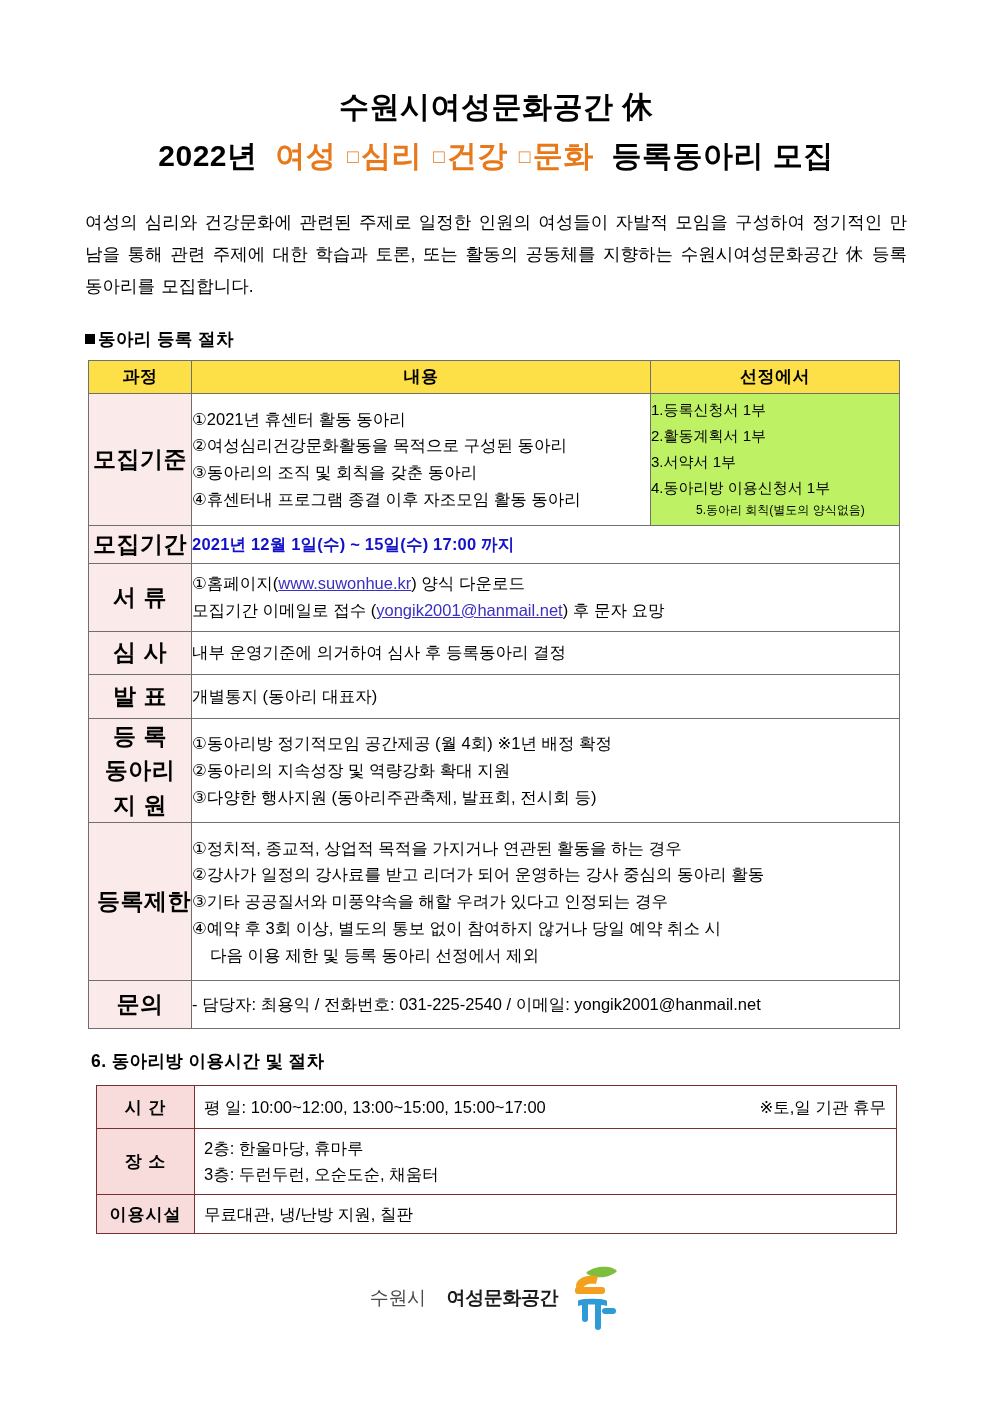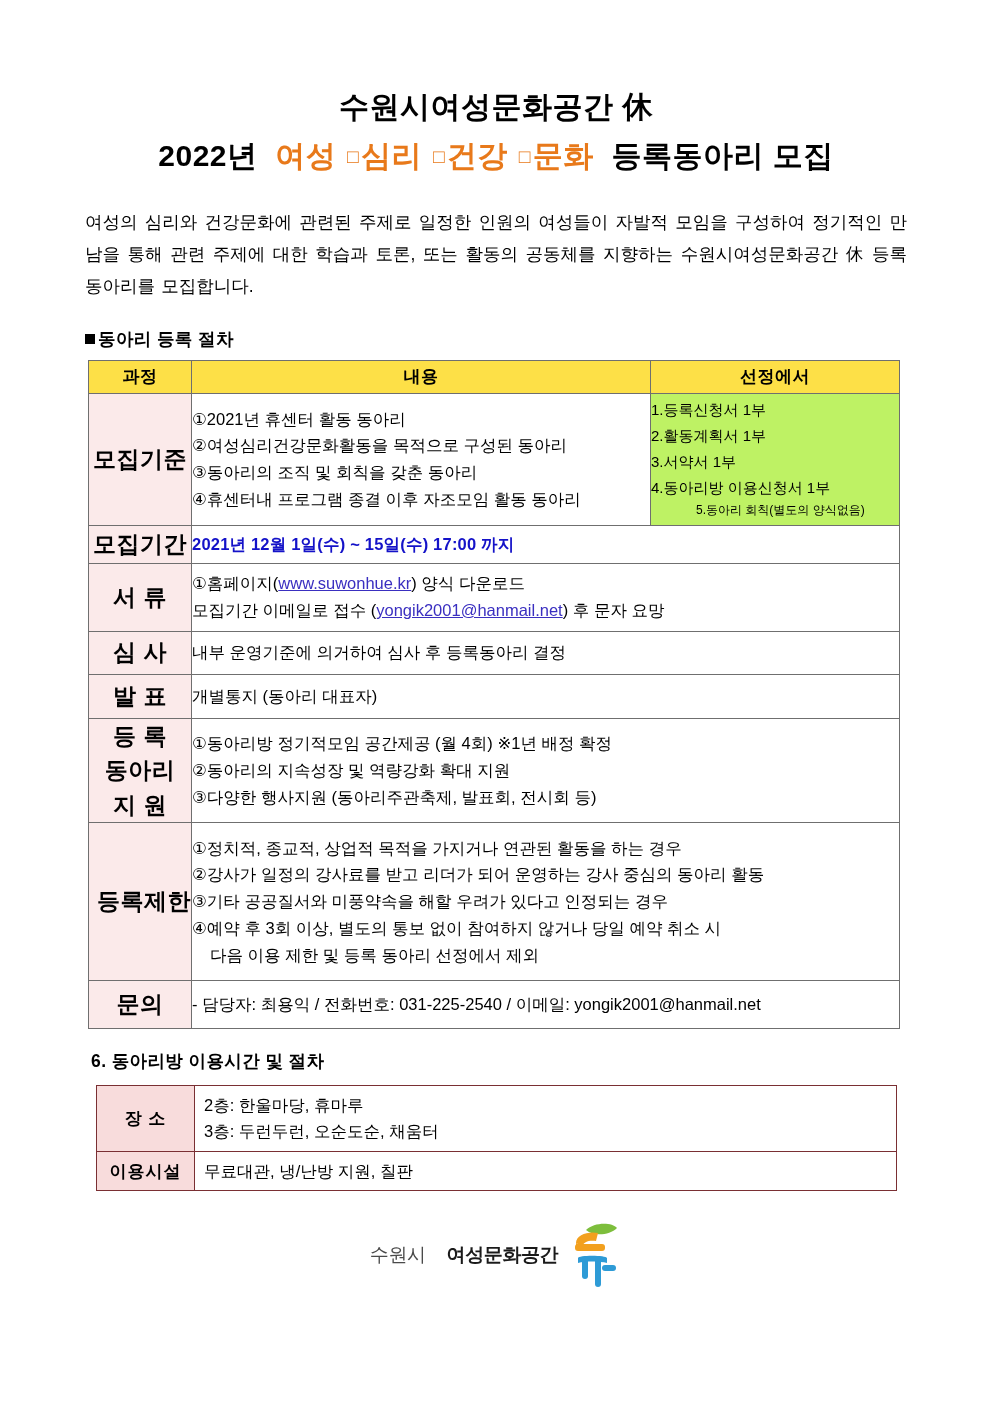--- a/index.html
+++ b/index.html
@@ -310,20 +310,29 @@
   </table>
 
   <div class="sec-heading-2">6. 동아리방 이용시간 및 절차</div>
 
   <table class="usage">
     <colgroup>
       <col style="width:98px">
       <col style="width:702px">
     </colgroup>
     <tbody>
+      <tr style="height:43px">
+        <td class="lab2">시 간</td>
+        <td class="body2">
+          <div class="time-row">
+            <span class="time-left">평   일: 10:00~12:00, 13:00~15:00, 15:00~17:00</span>
+            <span class="time-right">※토,일 기관 휴무</span>
+          </div>
+        </td>
+      </tr>
       <tr style="height:58px">
         <td class="lab2">장 소</td>
         <td class="body2">
           <span class="line">2층: 한울마당, 휴마루</span>
           <span class="line">3층: 두런두런, 오순도순, 채움터</span>
         </td>
       </tr>
       <tr style="height:33px">
         <td class="lab2">이용시설</td>
         <td class="body2">

